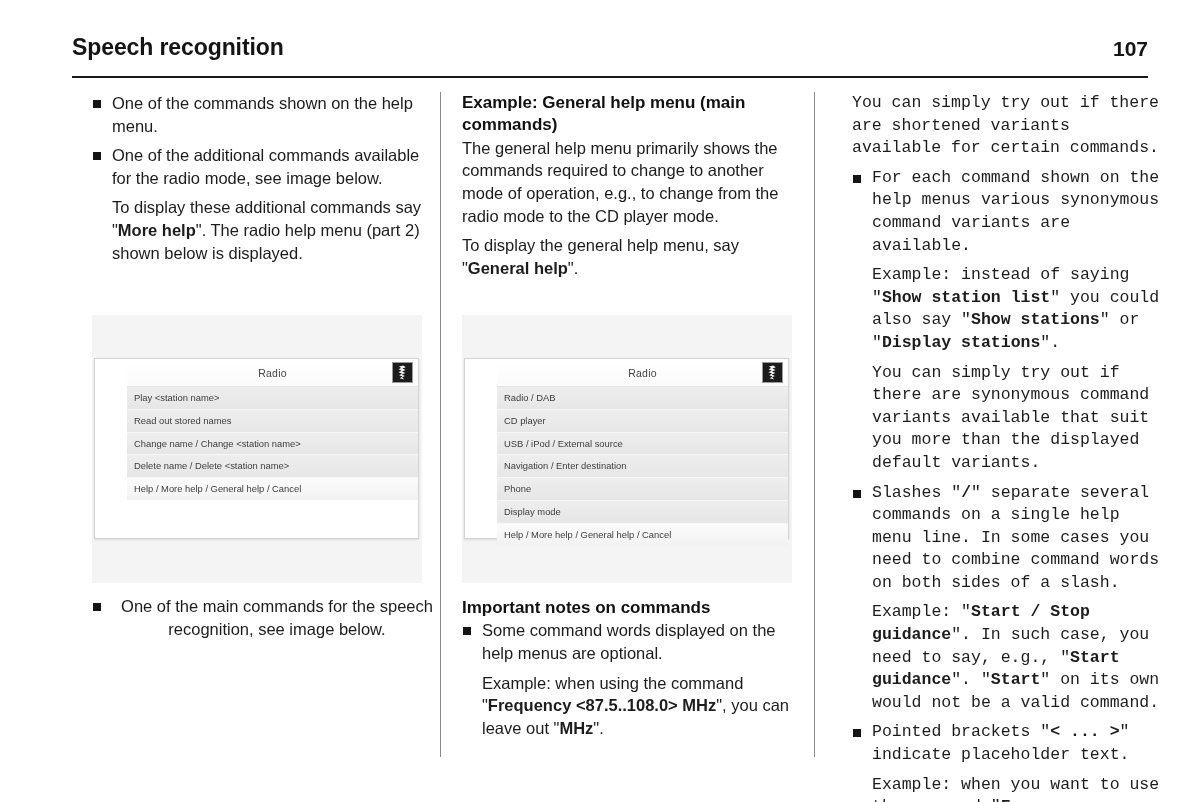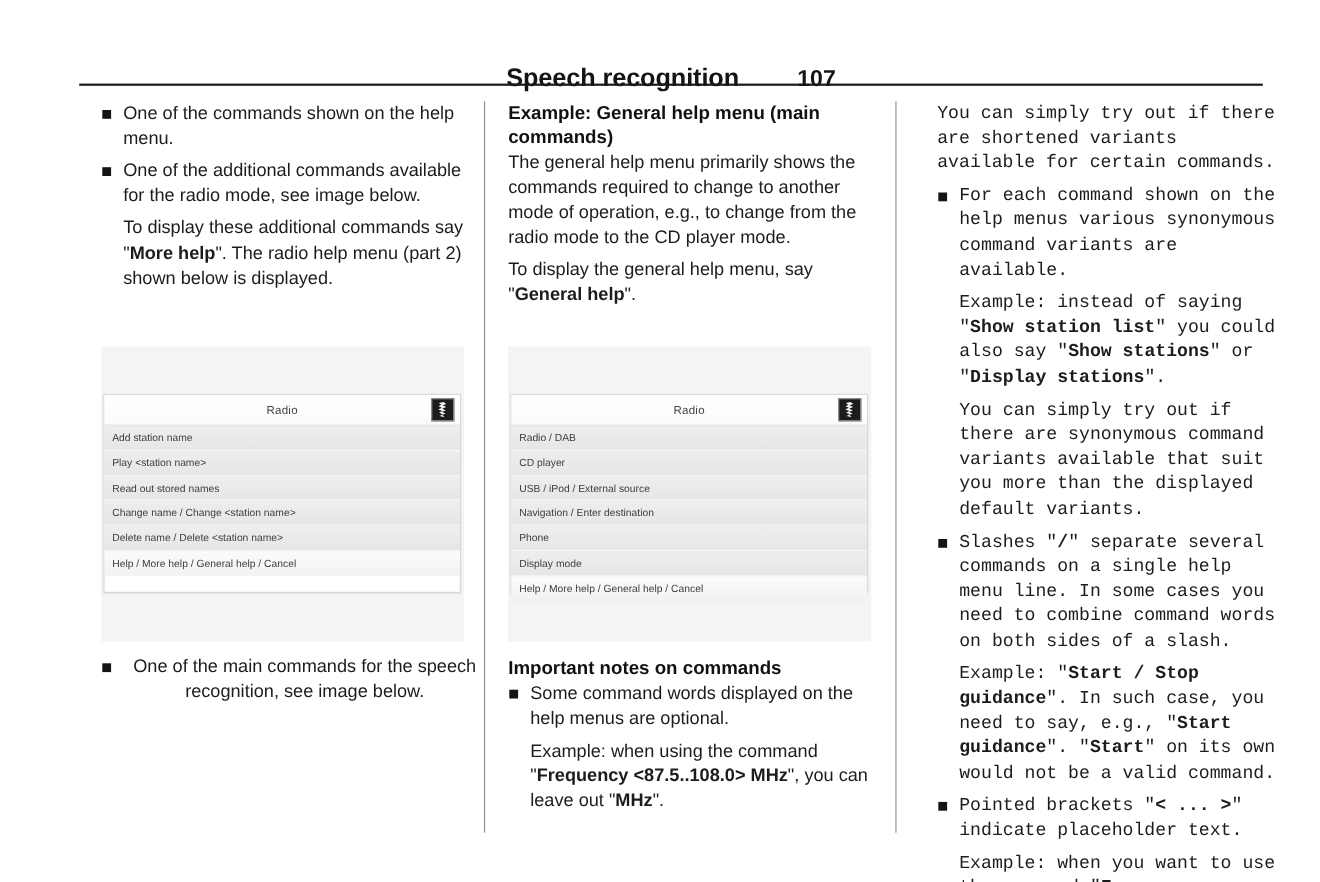--- a/index.html
+++ b/index.html
@@ -13,26 +13,26 @@
     font-family: "Liberation Sans", sans-serif;
     color: #1a1a1a;
     position: relative;
     overflow: hidden;
   }
 
   
   .page-header {
     position: absolute;
     left: 72px;
-    top: 36px;
+    top: 13px;
     width: 1076px;
     height: 46px;
     display: flex;
     align-items: flex-end;
-    justify-content: center;
+    justify-content: space-between;
   }
   .header-title {
     font-size: 23px;
     font-weight: bold;
     letter-spacing: -0.1px;
     color: #141414;
     line-height: 1;
   }
   .header-page-number {
     font-size: 21px;
@@ -142,20 +142,21 @@
     left: 2px;
     top: 43px;
     width: 325px;
     height: 181px;
     background: #ffffff;
     border: 1px solid #d4d4d4;
     box-sizing: border-box;
     box-shadow: 0 1px 2px rgba(0,0,0,0.10);
     font-size: 9.4px;
     color: #3a3a3a;
+    padding-left: 32px;
   }
   .radio-titlebar {
     position: relative;
     height: 27px;
     background: linear-gradient(#ffffff, #fbfbfb);
     border-bottom: 1px solid #e3e3e3;
     display: flex;
     align-items: center;
     justify-content: center;
   }
@@ -228,21 +229,20 @@
       <div class="radio-panel">
         <div class="radio-titlebar">
           <span class="radio-title">Radio</span>
           <span class="radio-speech-icon">
             <svg width="13" height="15" viewBox="0 0 13 15" aria-hidden="true">
               <path d="M7.2 0.5 L3.0 1.4 L5.2 3.0 L2.6 4.3 L5.6 5.7 L2.4 7.3 L6.0 8.6 L3.2 10.2 L6.6 11.6 L3.6 13.2 L8.2 14.4 L6.2 12.3 L9.0 11.0 L5.8 9.4 L9.4 8.1 L6.0 6.6 L9.6 5.1 L6.4 3.5 L9.8 2.2 Z" fill="#f2f2f2"></path>
             </svg>
           </span>
         </div>
         <div class="radio-rows">
-          <div class="radio-row">Add station name</div>
           <div class="radio-row">Play &lt;station name&gt;</div>
           <div class="radio-row">Read out stored names</div>
           <div class="radio-row">Change name / Change &lt;station name&gt;</div>
           <div class="radio-row">Delete name / Delete &lt;station name&gt;</div>
           <div class="radio-row last">Help / More help / General help / Cancel</div>
         </div>
       </div>
     </div>
 
     <div class="bullet" style="position:absolute; top:503px; left:0; width:330px;text-align:center;">

